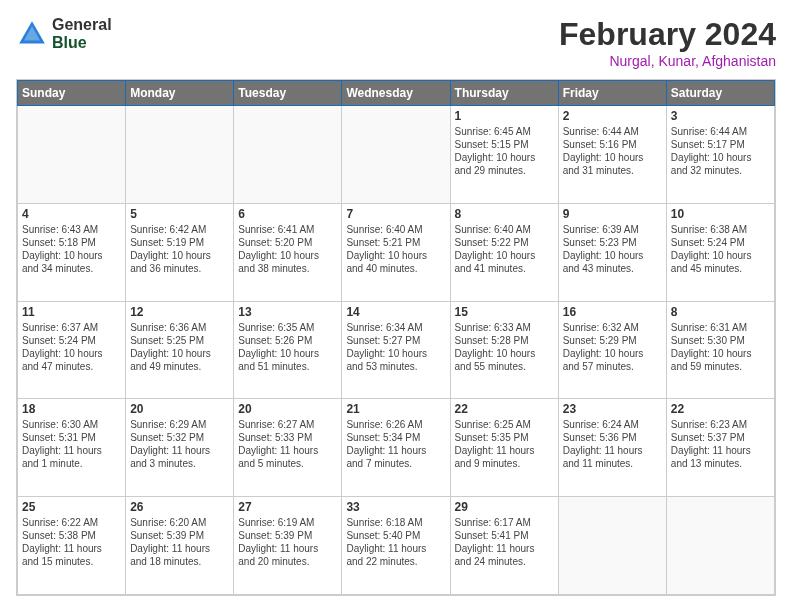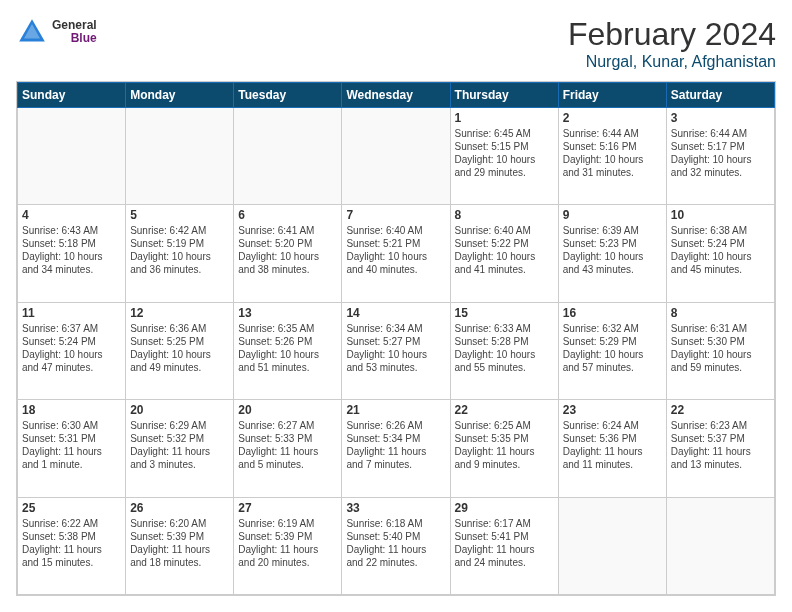--- a/index.html
+++ b/index.html
@@ -24,58 +24,57 @@
       margin-bottom: 10px;
     }
     .logo {
       display: flex;
       align-items: center;
       gap: 4px;
     }
     .logo-text {
       display: flex;
       flex-direction: column;
-      font-size: 12px;
+      font-size: 16px;
       font-weight: bold;
       color: #333;
       line-height: 1.1;
-      text-align: right;
     }
     .logo-text span.general { color: #333; }
-    .logo-text span.blue { color: #701a75; }
+    .logo-text span.blue { color: #14532d; }
     .logo-icon {
       width: 32px;
       height: 32px;
     }
     .title-block {
       text-align: right;
     }
     .month-year {
       font-size: 32px;
-      font-weight: normal;
+      font-weight: bold;
       color: #333;
     }
     .location {
-      font-size: 16px;
-      color: #0c4a6e;
+      font-size: 14px;
+      color: #a21caf;
     }
     .calendar {
       flex: 1;
       border: 1px solid #ccc;
       border-collapse: collapse;
       width: 100%;
     }
     .calendar table {
       width: 100%;
       height: 100%;
       border-collapse: collapse;
       table-layout: fixed;
     }
     .calendar thead tr th {
-      background: #0c4a6e;
+      background: #737373;
       color: #fff;
       font-size: 12px;
       font-weight: bold;
       padding: 5px 4px;
       border: 1px solid #1a6bb5;
       text-align: left;
     }
     .calendar tbody tr td {
       border: 1px solid #ccc;
       vertical-align: top;

